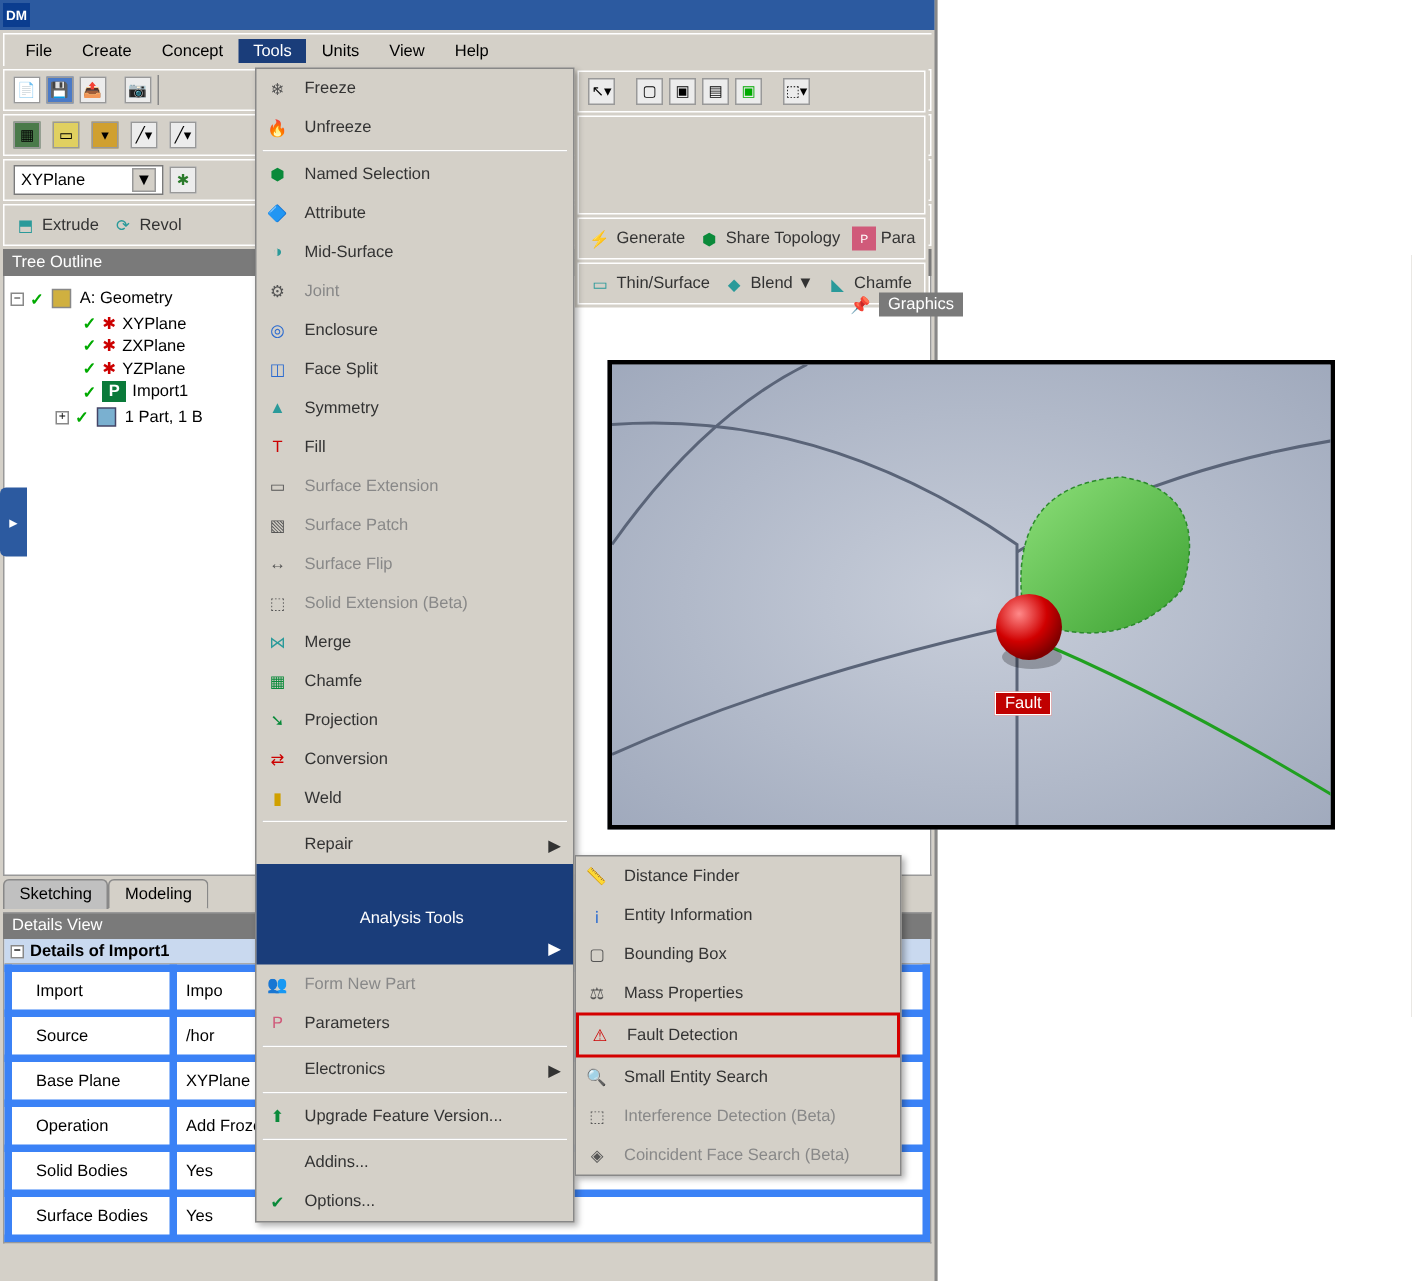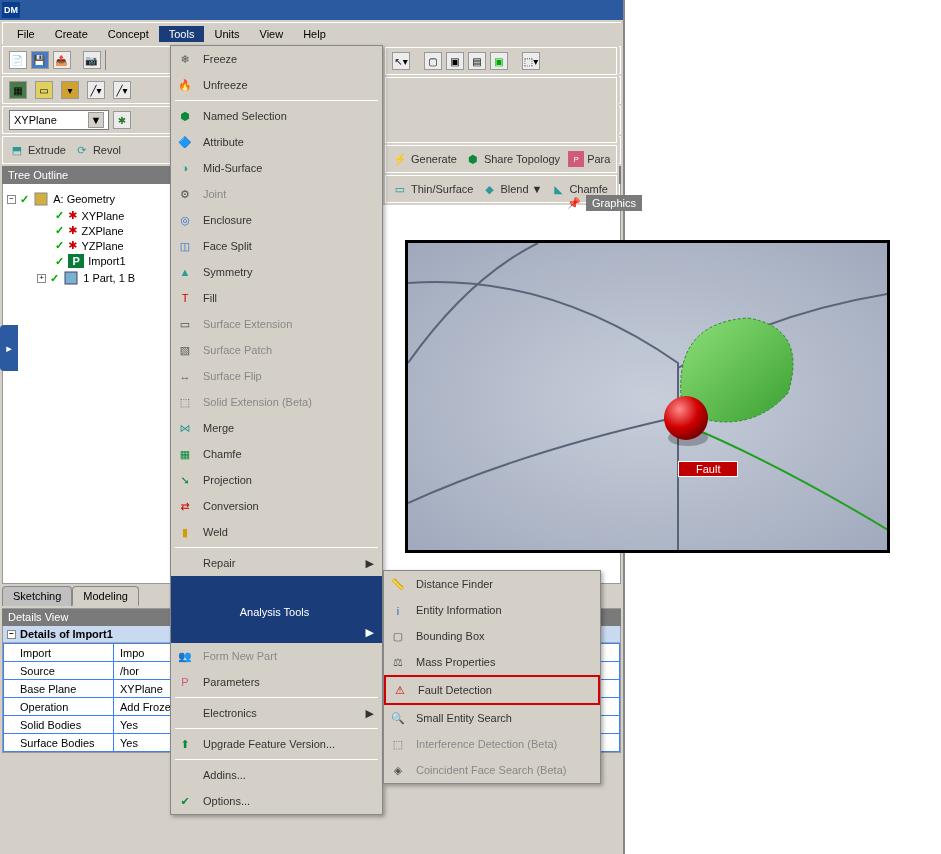--- a/index.html
+++ b/index.html
@@ -26,21 +26,21 @@
   .expand { width: 9px; height: 9px; border: 1px solid #888; background: #fff; display: inline-flex; align-items: center; justify-content: center; font-size: 8px; line-height:1; }
   .chk { color: #0a0; font-weight: bold; }
   .tabs { display: flex; gap: 0; margin: 2px; }
   .tab { padding: 3px 10px; border: 1px solid #888; border-bottom: none; background: #d4d0c8; border-radius: 4px 4px 0 0; }
   .tab.active { background: #d4d0c8; font-weight: normal; border-bottom: 1px solid #d4d0c8; z-index: 2; position: relative;}
   .tab:not(.active) { background: #c0c0c0; }
   .details-header { background: #7a7a7a; color: #fff; padding: 2px 6px; height: 18px; margin: 0 2px; border-top: 1px solid #999;}
   .details-group { background: #fff; margin: 0 2px; border: 1px solid #999; border-top:none;}
   .details-grouptitle { background: #c9d9ef; border-bottom: 1px solid #aaa; padding: 2px 4px; font-weight: bold; display:flex; align-items:center; gap:4px;}
   .details-table { width: 100%; border-collapse: collapse; }
-  .details-table td { border: 1px solid #3b82f6; padding: 2px 6px; height: 18px; }
+  .details-table td { border: 5px solid #3b82f6; padding: 2px 6px; height: 30px; }
   .details-table td:first-child { width: 110px; padding-left: 16px; }
   .menu { position: absolute; background: #d4d0c8; border: 1px solid #888; box-shadow: 2px 2px 4px rgba(0,0,0,0.3); }
   .tools-menu { left: 170px; top: 45px; width: 213px; }
   .menu-item { display: flex; align-items: center; gap: 8px; padding: 4px 8px 4px 4px; color: #333; }
   .menu-item.disabled { color: #888; }
   .menu-item.highlight { background: #1a3d7a; color: #fff; flex-direction: column; }
   .menu-item .mi-icon { width: 20px; height: 18px; display: inline-flex; align-items: center; justify-content: center; }
   .menu-item .mi-arrow { margin-left: auto; color: inherit; }
   .menu-sep { height: 1px; background: #888; margin: 2px 4px; border-bottom: 1px solid #fff; }
   .sub-menu { left: 383px; top: 570px; width: 218px; }
@@ -417,14 +417,14 @@
     <path d="M 0 120 Q 60 35 130 0" stroke="#5a6478" stroke-width="2" fill="none"></path>
 
     <path d="M 273 180 Q 370 220 485 290" stroke="#20a020" stroke-width="2" fill="none"></path>
 
     <path d="M 275 170 Q 260 80 340 75 Q 400 85 380 150 Q 340 195 275 170 Z" fill="url(#greenFan)" stroke="#2a8a2a" stroke-width="1" stroke-dasharray="3 2"></path>
 
     <ellipse cx="280" cy="195" rx="20" ry="8" fill="rgba(0,0,0,0.25)"></ellipse>
 
     <circle cx="278" cy="175" r="22" fill="url(#redBall)"></circle>
   </svg>
-  <div style="position:absolute;left:270px;top:218px;background:#c00000;color:#fff;padding:1px 17px;border:1px solid #fff;font-size:11px;">Fault</div>
+  <div style="position:absolute;left:255px;top:218px;background:#c00000;color:#fff;padding:1px 6px;border:1px solid #fff;font-size:11px;">Fault</div>
 </div>
 
 </body></html>

